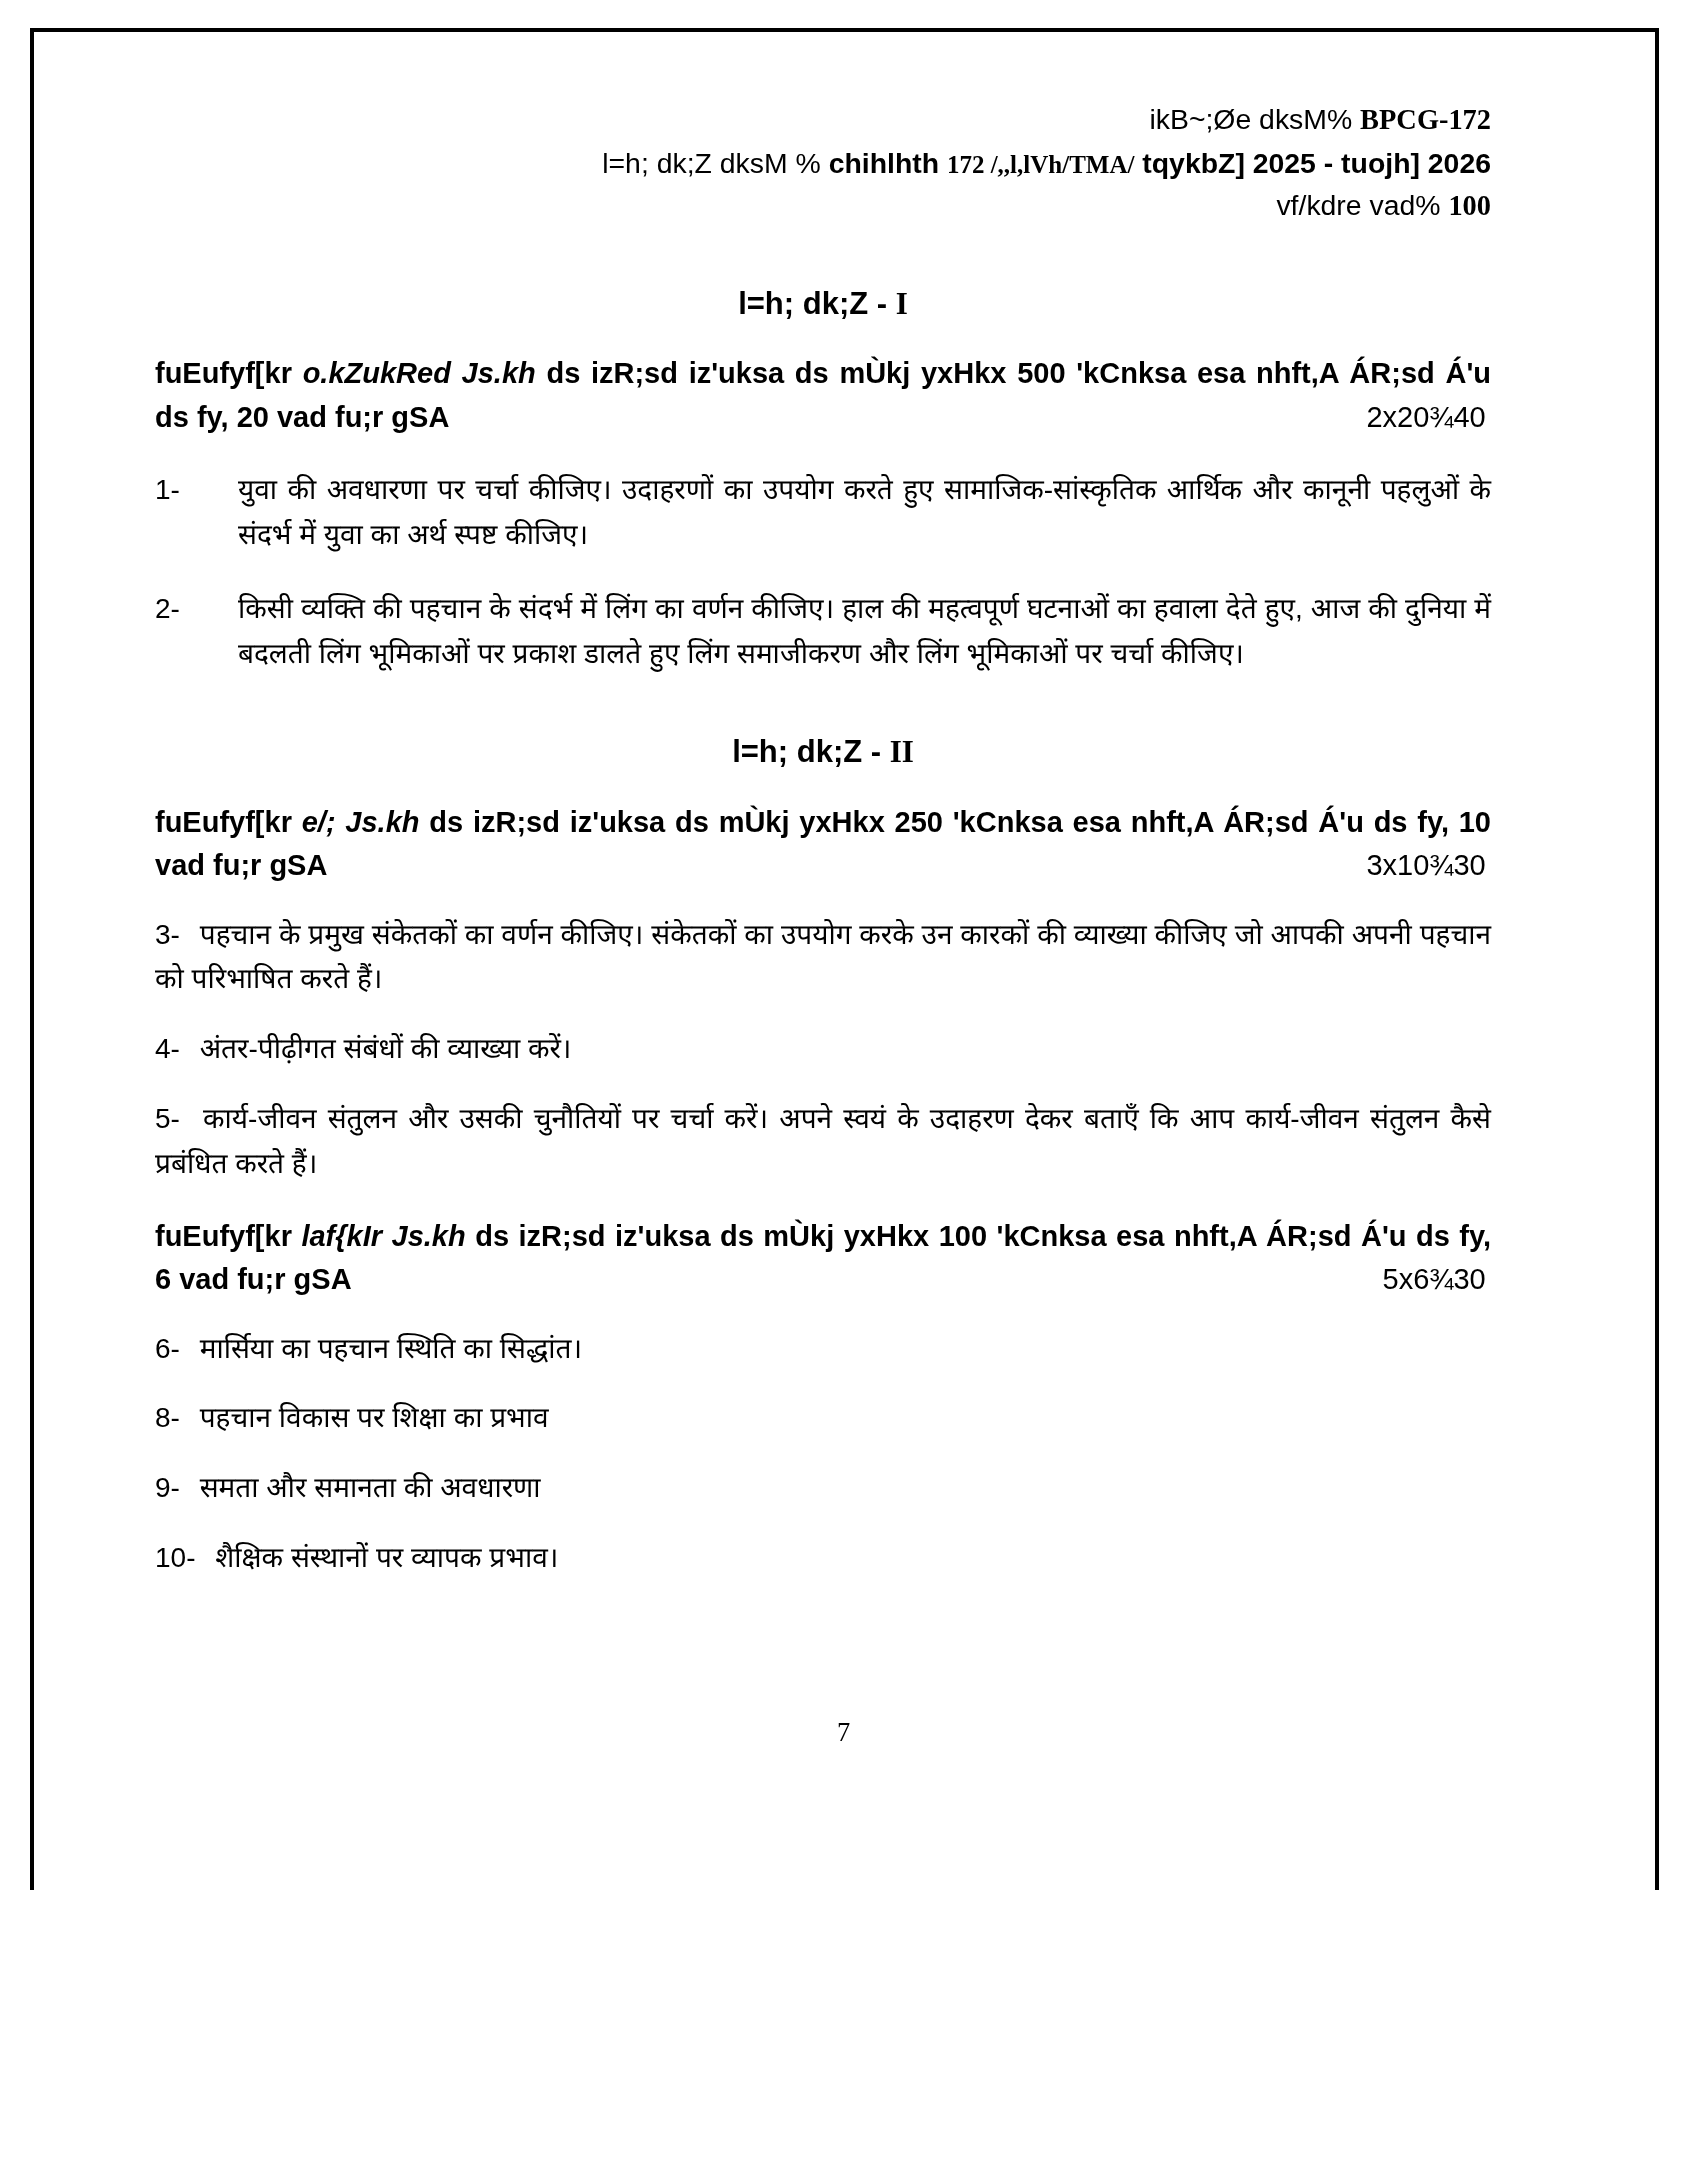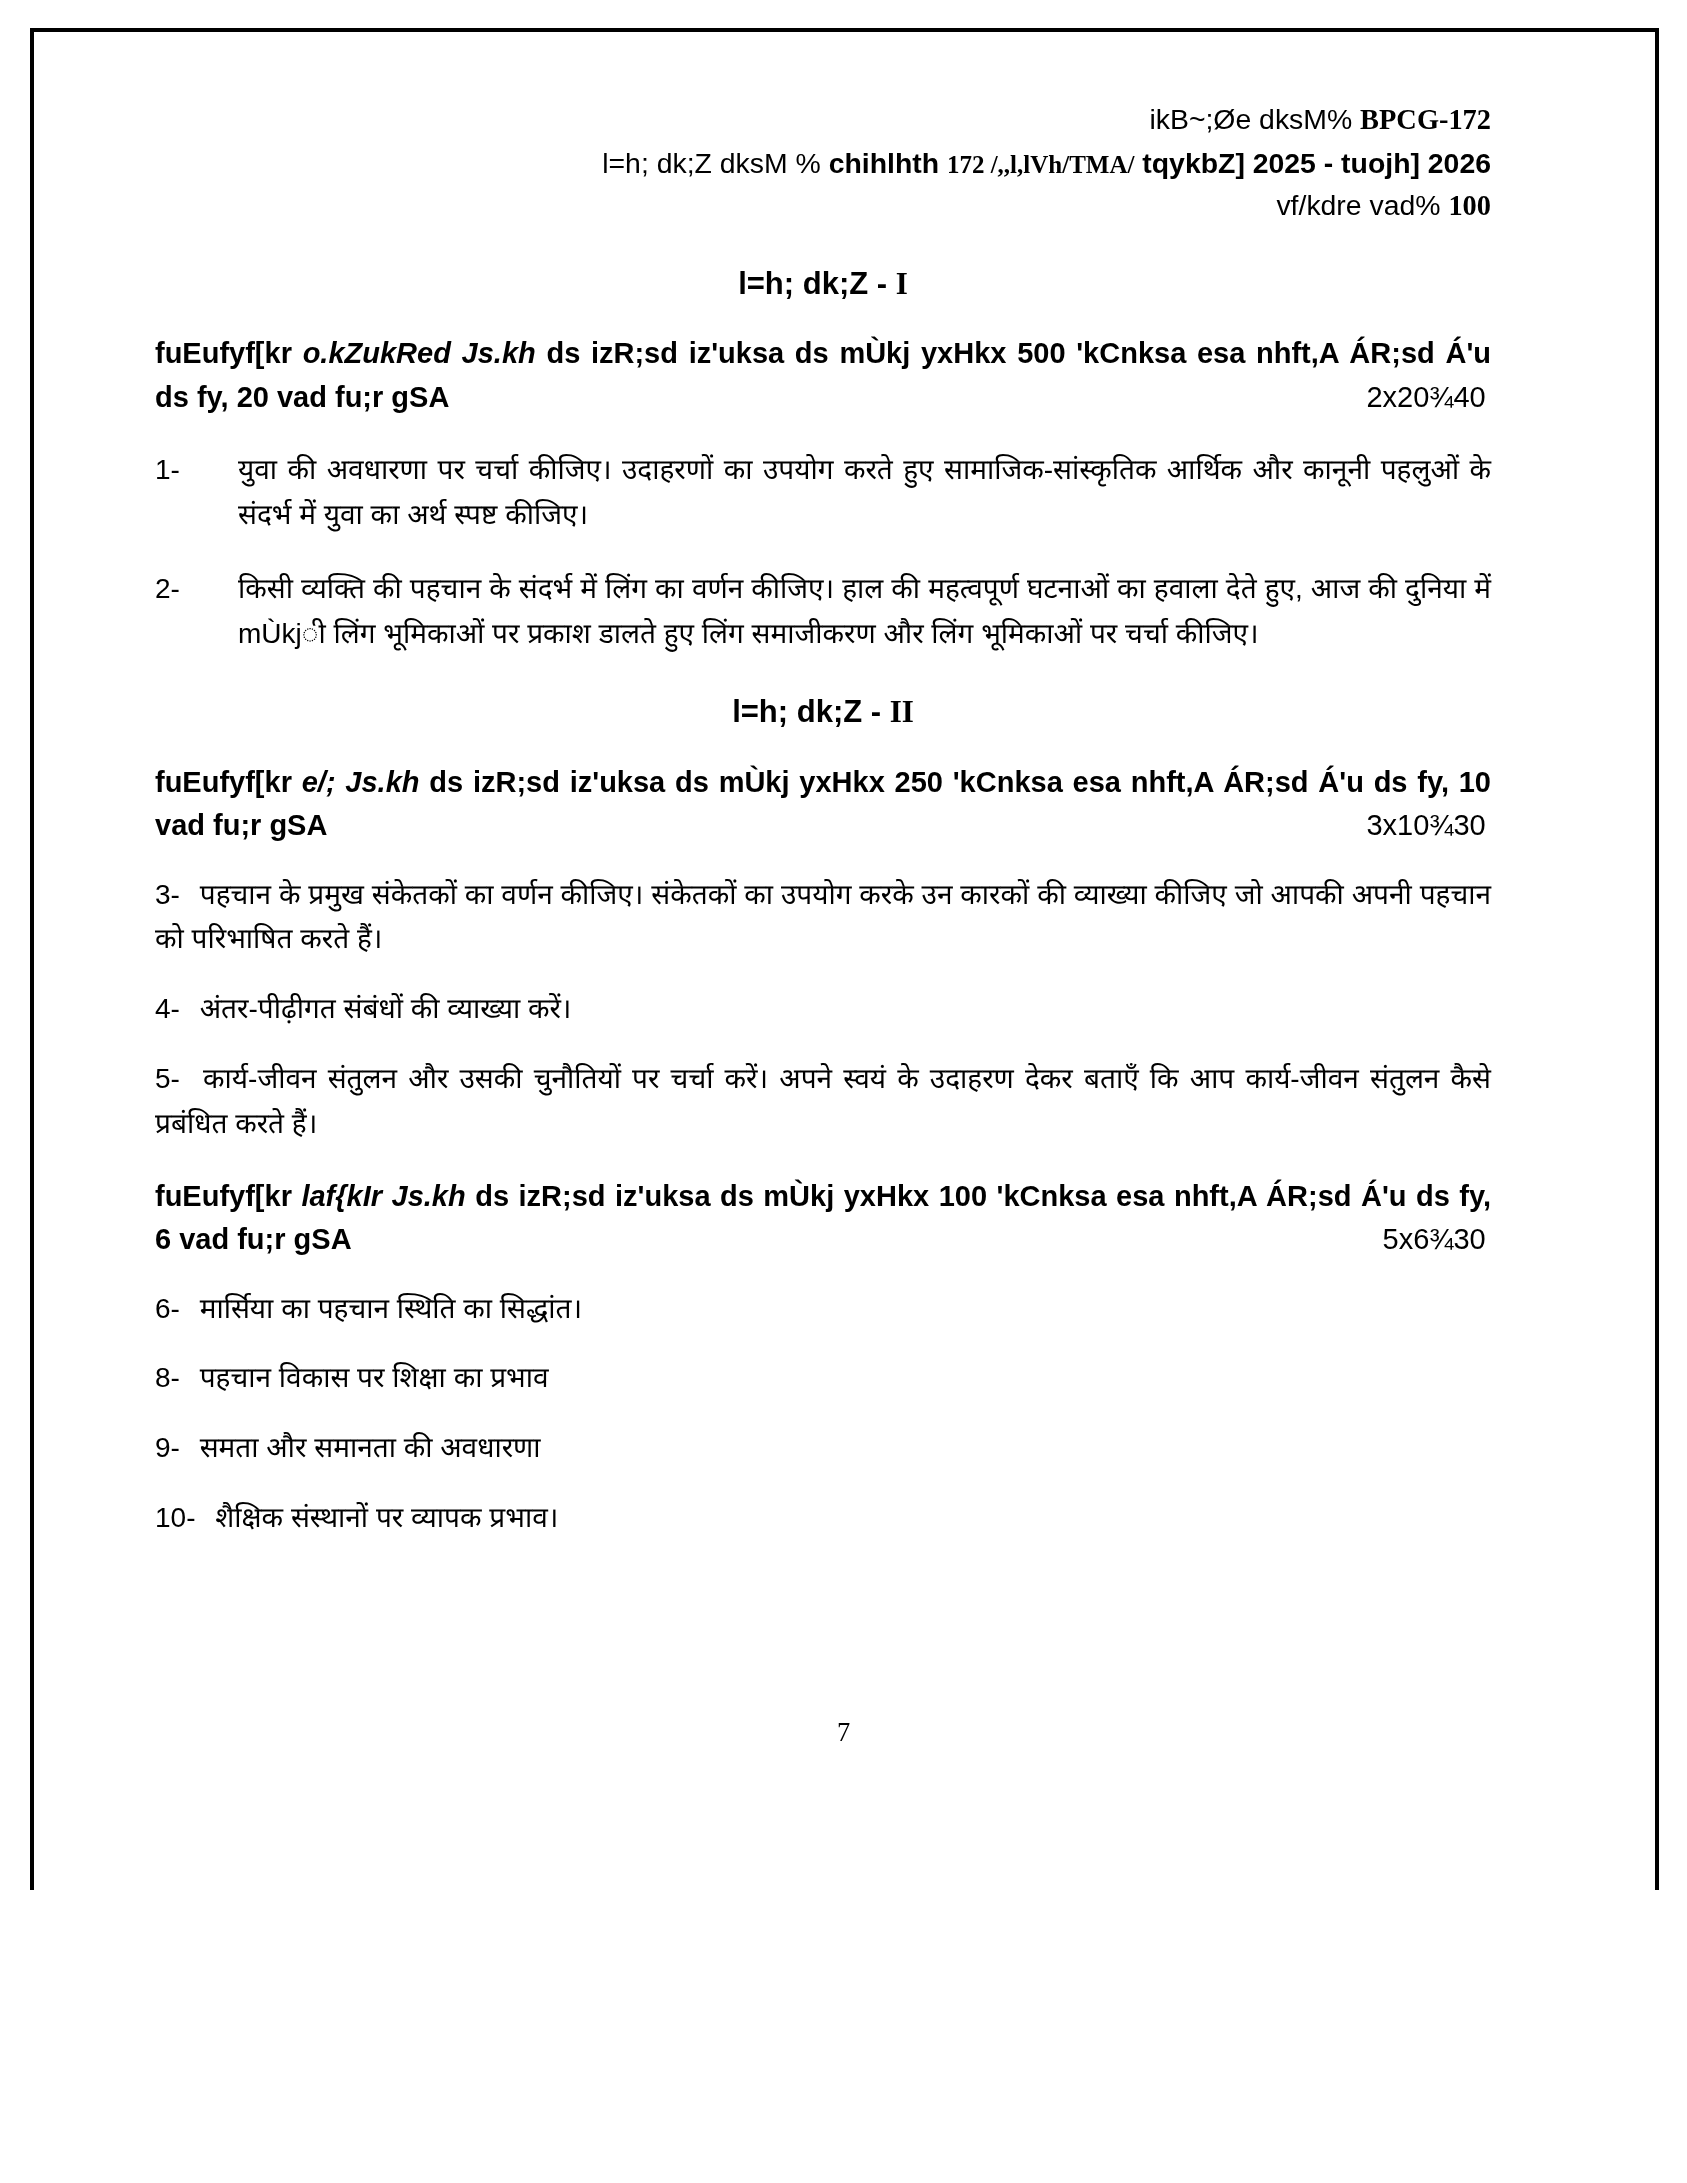--- a/index.html
+++ b/index.html
@@ -35,21 +35,21 @@
   .note {
     font-weight: bold;
     font-size: 29px;
     margin-top: 12px;
     margin-left: 20px;
   }
   .section-heading {
     text-align: center;
     font-weight: bold;
     font-size: 31px;
-    margin-top: 36px;
+    margin-top: 56px;
     line-height: 1.3;
   }
   .instruction {
     position: relative;
     margin-top: 28px;
     font-weight: bold;
     font-size: 29px;
     line-height: 1.5;
     text-align: justify;
   }
@@ -124,21 +124,21 @@
         <span class="marks">2x20¾40</span>
       </div>
 
       <div class="q-row">
         <span class="q-num">1-</span>
         <span class="q-txt">युवा की अवधारणा पर चर्चा कीजिए। उदाहरणों का उपयोग करते हुए सामाजिक-सांस्कृतिक आर्थिक और कानूनी पहलुओं के संदर्भ में युवा का अर्थ स्पष्ट कीजिए।</span>
       </div>
 
       <div class="q-row">
         <span class="q-num">2-</span>
-        <span class="q-txt">किसी व्यक्ति की पहचान के संदर्भ में लिंग का वर्णन कीजिए। हाल की महत्वपूर्ण घटनाओं का हवाला देते हुए, आज की दुनिया में mÙkjी लिंग भूमिकाओं पर प्रकाश डालते हुए लिंग समाजीकरण और लिंग भूमिकाओं पर चर्चा कीजिए।</span>
+        <span class="q-txt">किसी व्यक्ति की पहचान के संदर्भ में लिंग का वर्णन कीजिए। हाल की महत्वपूर्ण घटनाओं का हवाला देते हुए, आज की दुनिया में बदलती लिंग भूमिकाओं पर प्रकाश डालते हुए लिंग समाजीकरण और लिंग भूमिकाओं पर चर्चा कीजिए।</span>
       </div>
     </div>
 
     <div>
       <div class="section-heading">
         <span>l=h; dk;Z -</span>
         <span class="serif-b">II</span>
       </div>
 
       <div class="instruction">

